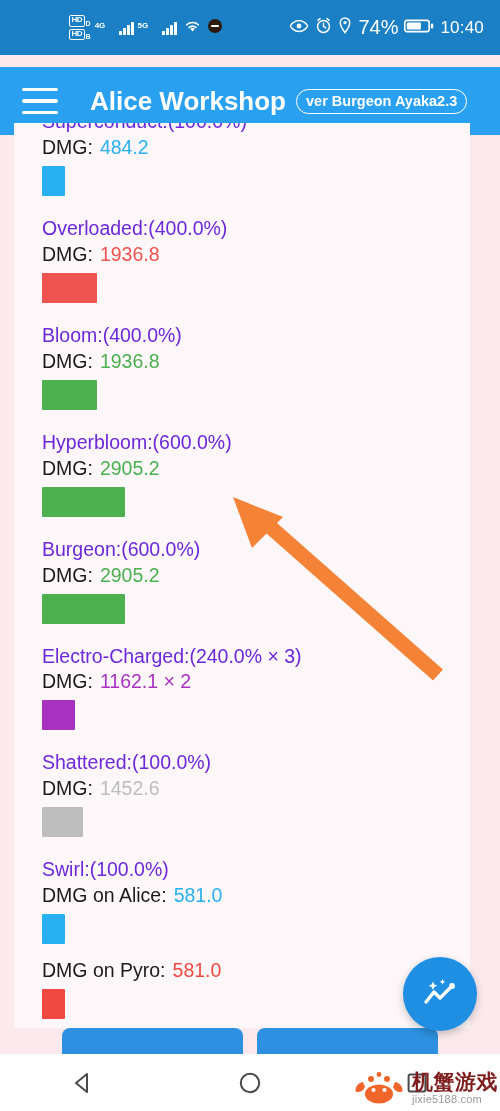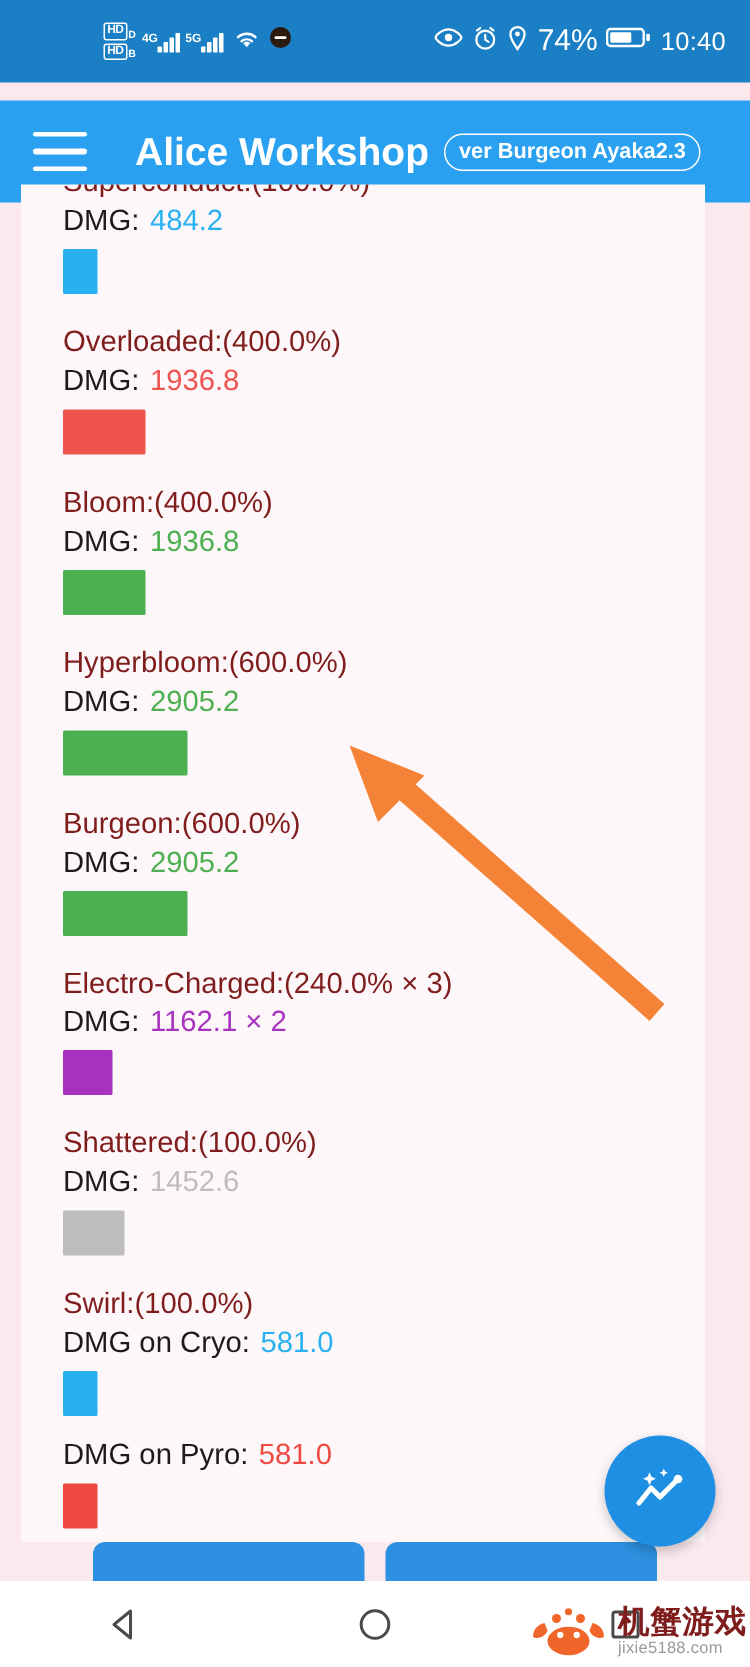--- a/index.html
+++ b/index.html
@@ -32,21 +32,21 @@
   .hd-badge {
     display:flex; align-items:flex-end; gap:1px;
     font-size:9px; line-height:1;
   }
   .hd-box {
     border:1.4px solid #fff; border-radius:2px;
     padding:0.5px 1.5px; font-size:8px; font-weight:bold;
     letter-spacing:-0.5px; line-height:1.1;
   }
   .hd-sub { font-size:7px; font-weight:bold; }
-  .sig { display:flex; align-items:flex-end; gap:0;justify-content:flex-end; }
+  .sig { display:flex; align-items:flex-end; gap:14px;justify-content:flex-end; }
   .sig-label { font-size:8px; font-weight:bold; align-self:flex-start; margin-bottom:2px;}
   .bars { display:flex; align-items:flex-end; gap:1.3px; height:14px; }
   .bars i { display:block; width:2.6px; background:#fff; border-radius:0.5px; }
   .bars i:nth-child(1){height:4px;} .bars i:nth-child(2){height:7px;}
   .bars i:nth-child(3){height:10px;} .bars i:nth-child(4){height:13px;}
   .sb-time { font-size:17px; font-weight:500; letter-spacing:0.2px; }
   .sb-pct { font-size:20px; font-weight:500; }
 
   
   #appbar {
@@ -75,21 +75,21 @@
   
   #content {
     position:absolute; top:123px; left:14px;
     width:456px; height:905px;
     background:#fdf7f9;
     overflow:hidden;
     padding-left:12px;
   }
   .rx { padding:0 0 0 16px; }
   .rx-title {
-    font-size:19.5px; color:#7f1d1d;
+    font-size:19.5px; color:#6d28d9;
     line-height:1.28; white-space:nowrap;
   }
   .rx-dmg {
     font-size:19.5px; color:#1b1b1b;
     line-height:1.28; white-space:nowrap; margin-top:1px;
   }
   .rx-bar { height:30px; margin-top:6px; border-radius:1px; }
   .rx-block { margin-bottom:20px; }
   .rx-sub { margin-top:14px; }
 
@@ -264,21 +264,21 @@
           <div class="rx-dmg"><span>DMG:</span><span style="color: rgb(168, 50, 192); margin-left: 7px;">1162.1 × 2</span></div>
           <div class="rx-bar" style="background: rgb(168, 50, 192); width: 33px;"></div>
         </div>
         <div class="rx-block">
           <div class="rx-title">Shattered:(100.0%)</div>
           <div class="rx-dmg"><span>DMG:</span><span style="color: rgb(189, 189, 189); margin-left: 7px;">1452.6</span></div>
           <div class="rx-bar" style="background: rgb(189, 189, 189); width: 41px;"></div>
         </div>
         <div class="rx-block">
           <div class="rx-title">Swirl:(100.0%)</div>
-          <div class="rx-dmg"><span>DMG on Cryo:</span><span style="color: rgb(41, 176, 240); margin-left: 7px;">581.0</span></div>
+          <div class="rx-dmg"><span>DMG on Alice:</span><span style="color: rgb(41, 176, 240); margin-left: 7px;">581.0</span></div>
           <div class="rx-bar" style="background: rgb(41, 176, 240); width: 23px;"></div>
           <div class="rx-dmg rx-sub"><span>DMG on Pyro:</span><span style="color: rgb(239, 74, 66); margin-left: 7px;">581.0</span></div>
           <div class="rx-bar" style="background: rgb(239, 74, 66); width: 23px;"></div>
         </div>
       </div>
   </div>
 
   <div id="arrow">
     <svg width="220" height="190" viewBox="0 0 220 190">
       <path d="M213 180 L34 22" stroke="#f58337" stroke-width="15" stroke-linecap="butt"></path>

